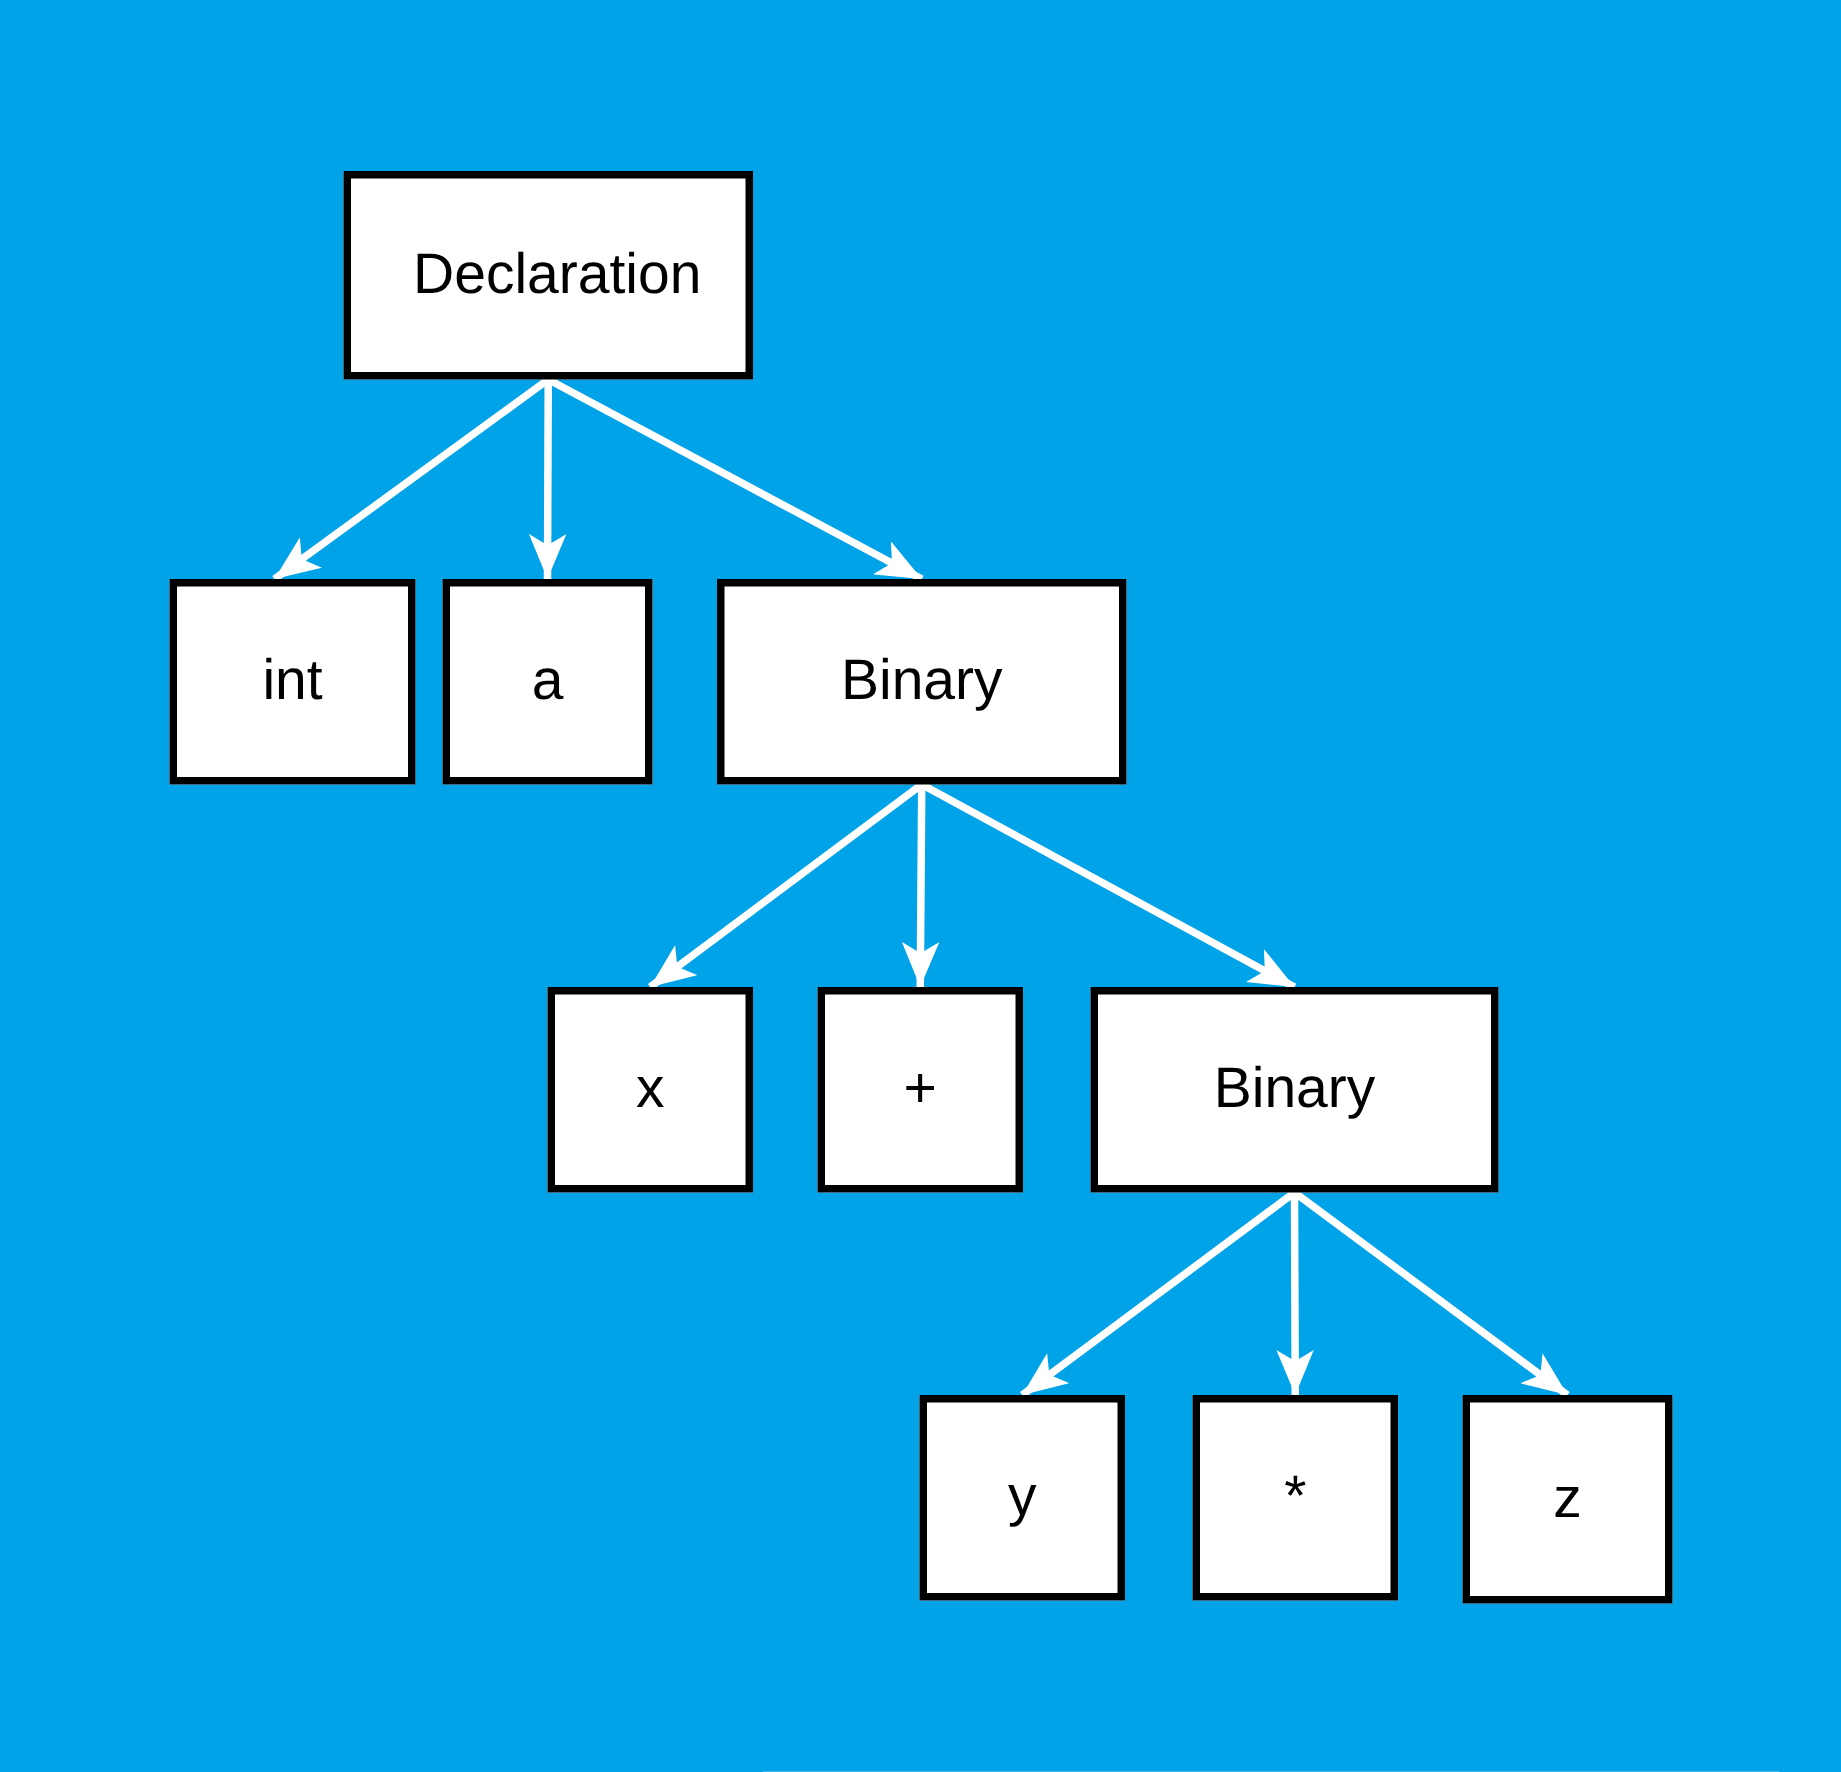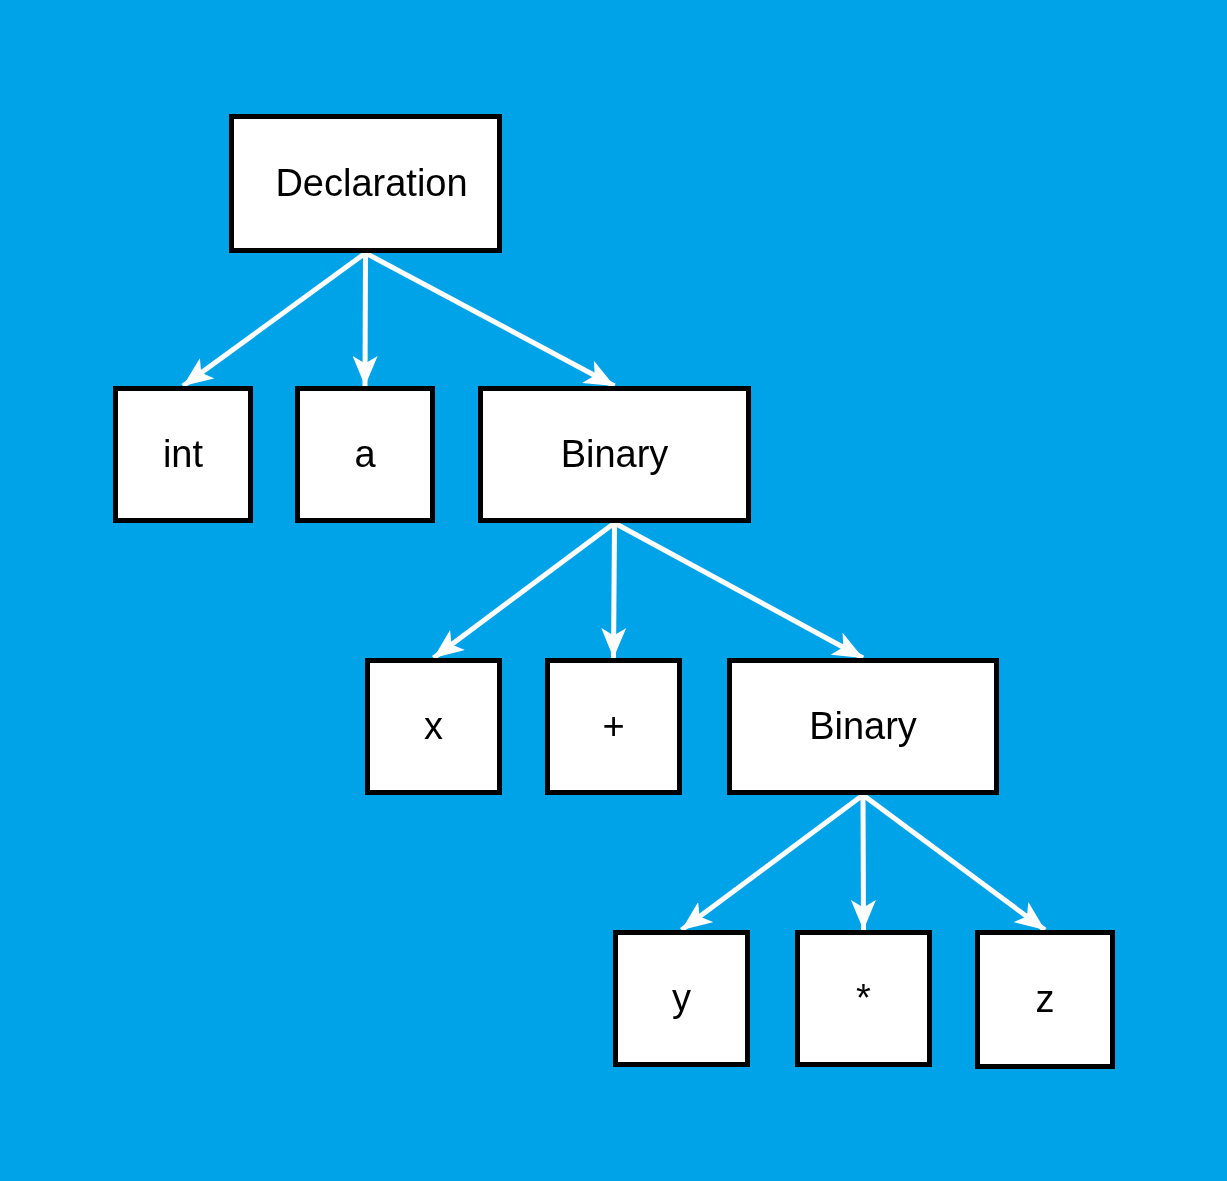--- a/index.html
+++ b/index.html
@@ -48,21 +48,21 @@
       <line x1="614.5" y1="523" x2="863" y2="658" stroke="#FFFFFF" stroke-width="5" marker-end="url(#arrowhead)"></line>
       <line x1="863" y1="795" x2="681.5" y2="930" stroke="#FFFFFF" stroke-width="5" marker-end="url(#arrowhead)"></line>
       <line x1="863" y1="795" x2="863.5" y2="930" stroke="#FFFFFF" stroke-width="5" marker-end="url(#arrowhead)"></line>
       <line x1="863" y1="795" x2="1045" y2="930" stroke="#FFFFFF" stroke-width="5" marker-end="url(#arrowhead)"></line>
     </svg>
 
   <div class="node" style="left: 229px; top: 114px; width: 273px; height: 139px; background: rgb(255, 255, 255); border-color: rgb(0, 0, 0); color: rgb(0, 0, 0); padding-left: 12px;">
     <span>Declaration</span>
   </div>
 
-  <div class="node" style="left: 113px; top: 386px; width: 140px; height: 137px; background: rgb(255, 255, 255); border-color: rgb(0, 0, 0); color: rgb(0, 0, 0);">
+  <div class="node" style="left: 113px; top: 386px; width: 164px; height: 137px; background: rgb(255, 255, 255); border-color: rgb(0, 0, 0); color: rgb(0, 0, 0);">
     <span>int</span>
   </div>
 
   <div class="node" style="left: 295px; top: 386px; width: 140px; height: 137px; background: rgb(255, 255, 255); border-color: rgb(0, 0, 0); color: rgb(0, 0, 0);">
     <span>a</span>
   </div>
 
   <div class="node" style="left: 478px; top: 386px; width: 273px; height: 137px; background: rgb(255, 255, 255); border-color: rgb(0, 0, 0); color: rgb(0, 0, 0);">
     <span>Binary</span>
   </div>

